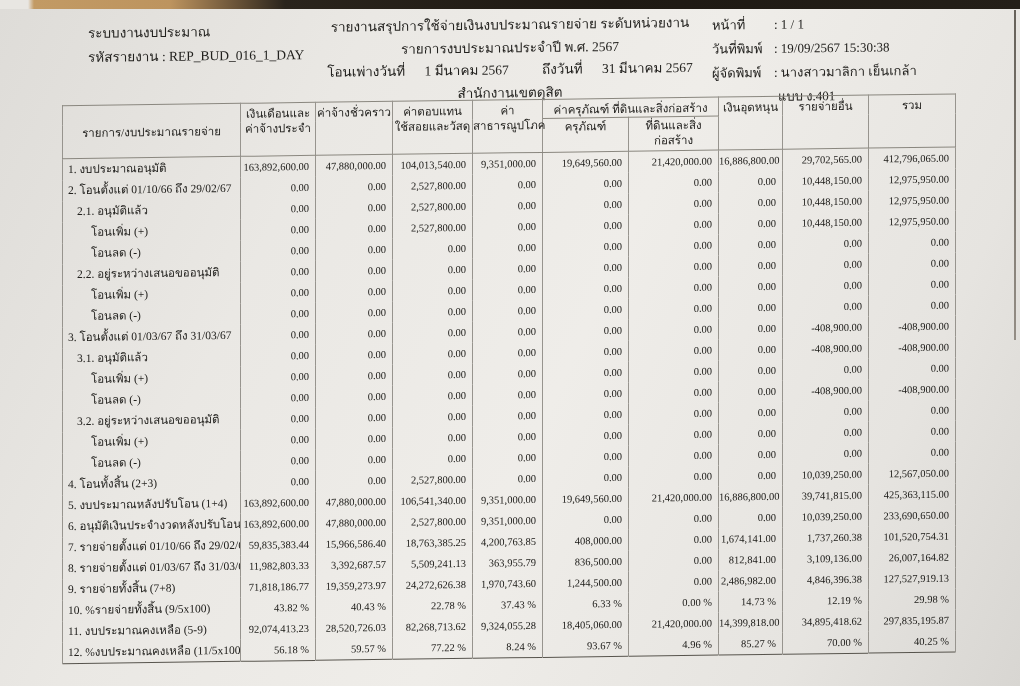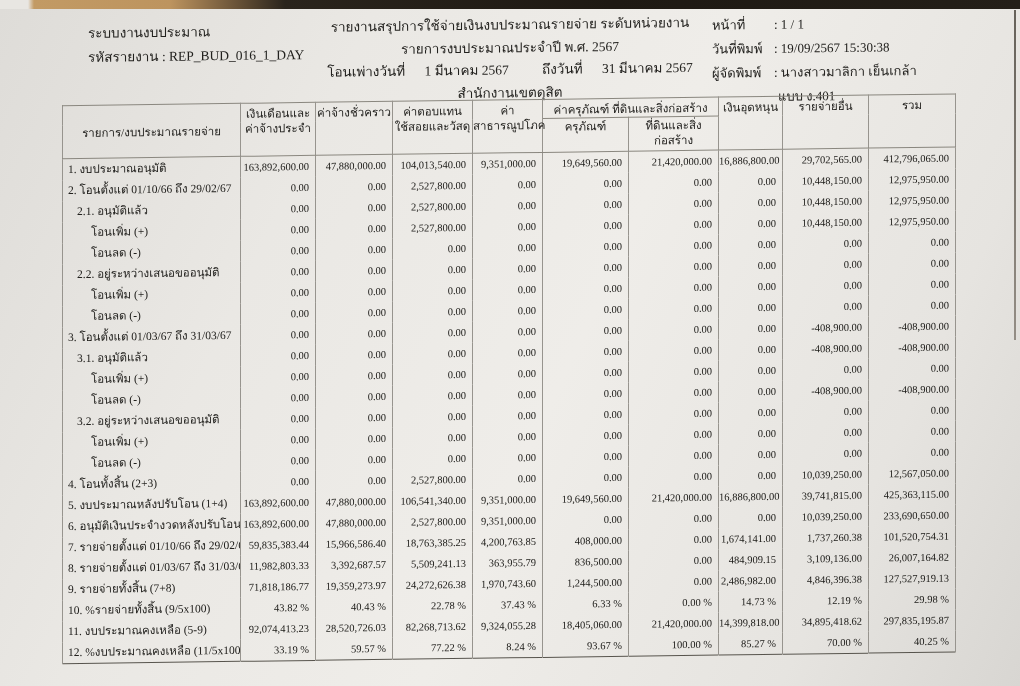--- a/index.html
+++ b/index.html
@@ -360,21 +360,21 @@
           <td class="val">101,520,754.31</td>
         </tr>
         <tr>
           <td class="lbl ind0">8. รายจ่ายตั้งแต่ 01/03/67 ถึง 31/03/67</td>
           <td class="val">11,982,803.33</td>
           <td class="val">3,392,687.57</td>
           <td class="val">5,509,241.13</td>
           <td class="val">363,955.79</td>
           <td class="val">836,500.00</td>
           <td class="val">0.00</td>
-          <td class="val">484,909.15</td>
+          <td class="val">812,841.00</td>
           <td class="val">3,109,136.00</td>
           <td class="val">26,007,164.82</td>
         </tr>
         <tr>
           <td class="lbl ind0">9. รายจ่ายทั้งสิ้น (7+8)</td>
           <td class="val">71,818,186.77</td>
           <td class="val">19,359,273.97</td>
           <td class="val">24,272,626.38</td>
           <td class="val">1,970,743.60</td>
           <td class="val">1,244,500.00</td>
@@ -402,26 +402,26 @@
           <td class="val">82,268,713.62</td>
           <td class="val">9,324,055.28</td>
           <td class="val">18,405,060.00</td>
           <td class="val">21,420,000.00</td>
           <td class="val">14,399,818.00</td>
           <td class="val">34,895,418.62</td>
           <td class="val">297,835,195.87</td>
         </tr>
         <tr>
           <td class="lbl ind0">12. %งบประมาณคงเหลือ (11/5x100)</td>
-          <td class="val">33.19 %</td>
+          <td class="val">56.18 %</td>
           <td class="val">59.57 %</td>
           <td class="val">77.22 %</td>
           <td class="val">8.24 %</td>
           <td class="val">93.67 %</td>
-          <td class="val">100.00 %</td>
+          <td class="val">4.96 %</td>
           <td class="val">85.27 %</td>
           <td class="val">70.00 %</td>
           <td class="val">40.25 %</td>
         </tr>
       </tbody>
   </table>
 
 </div>
 
 </body></html>

